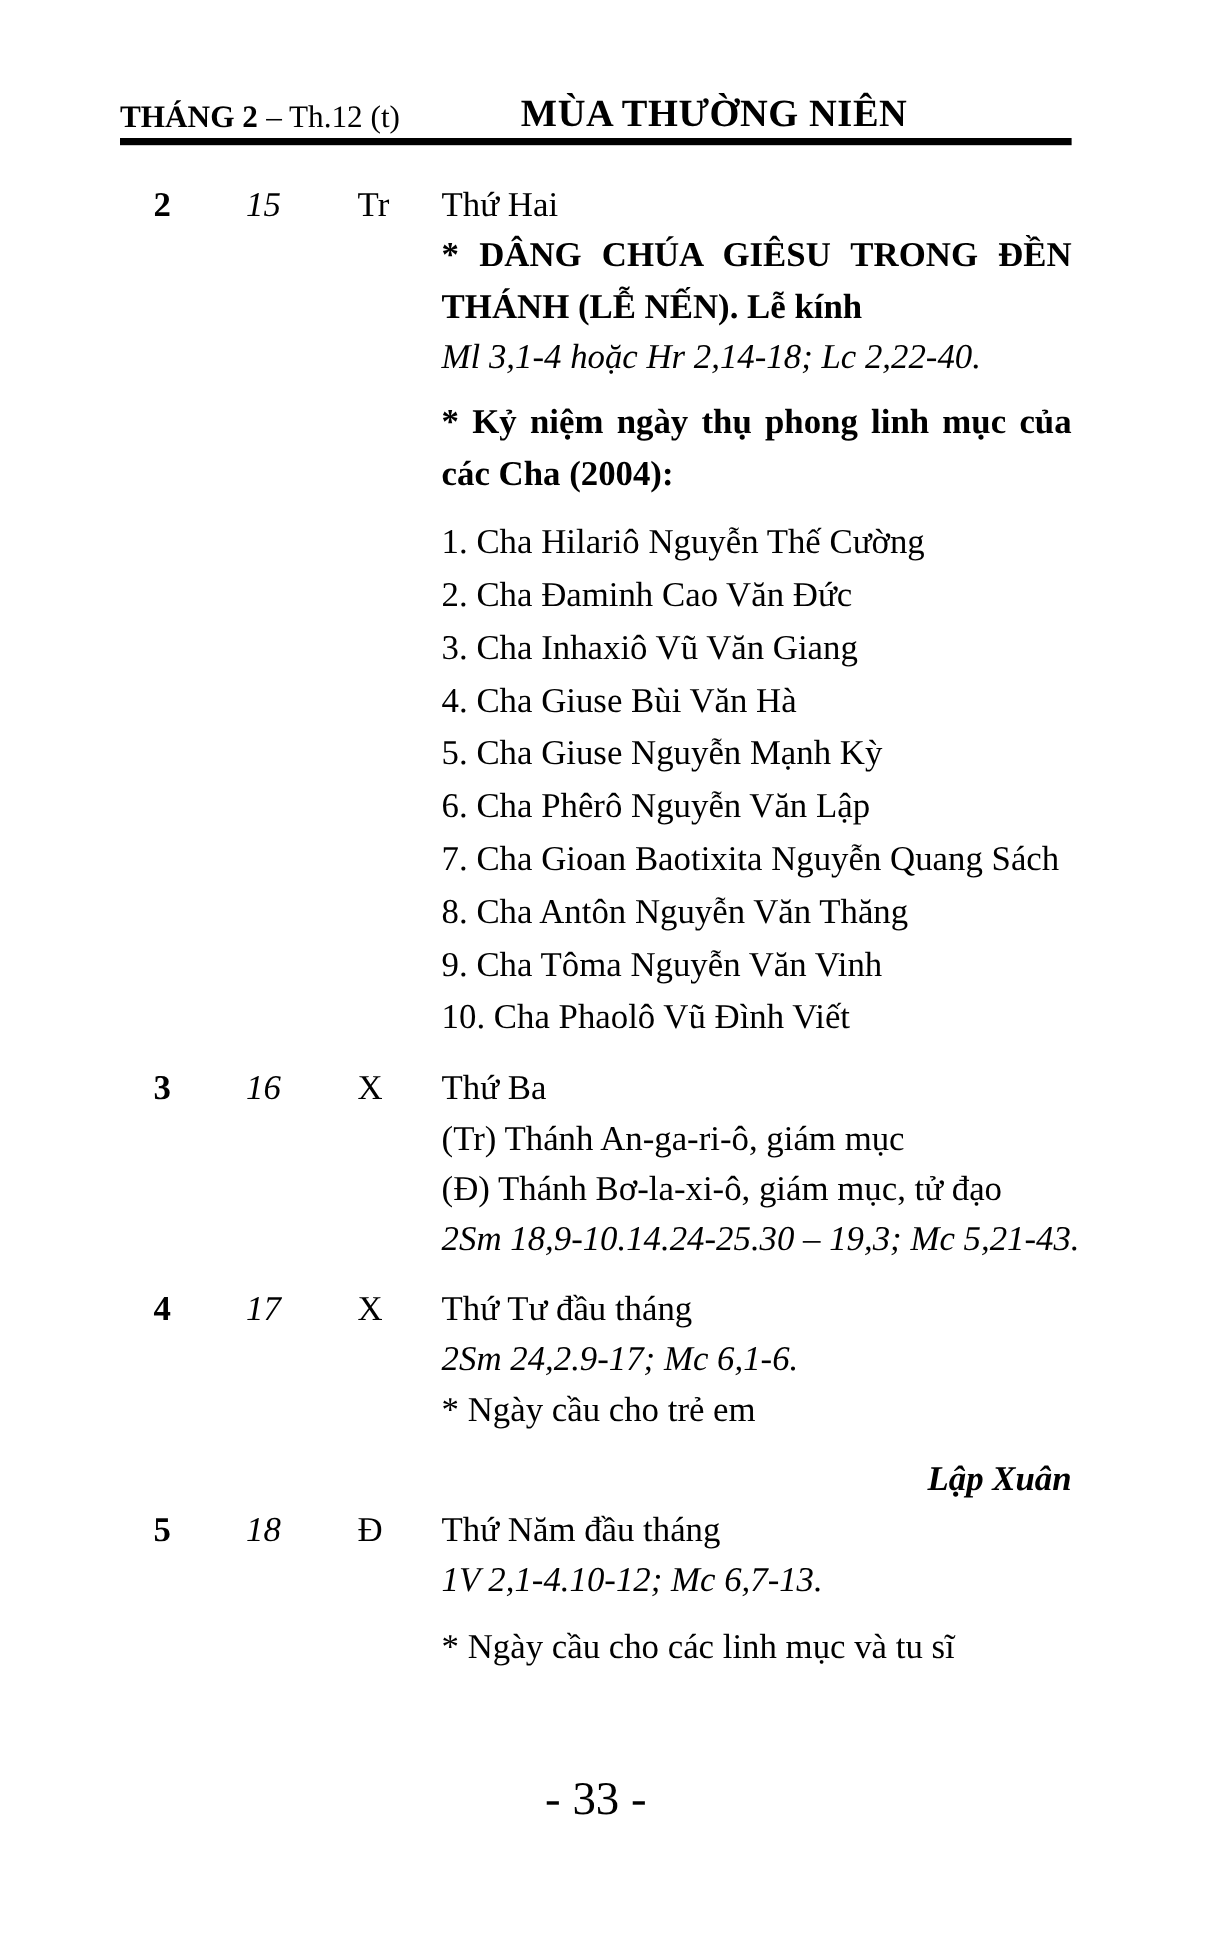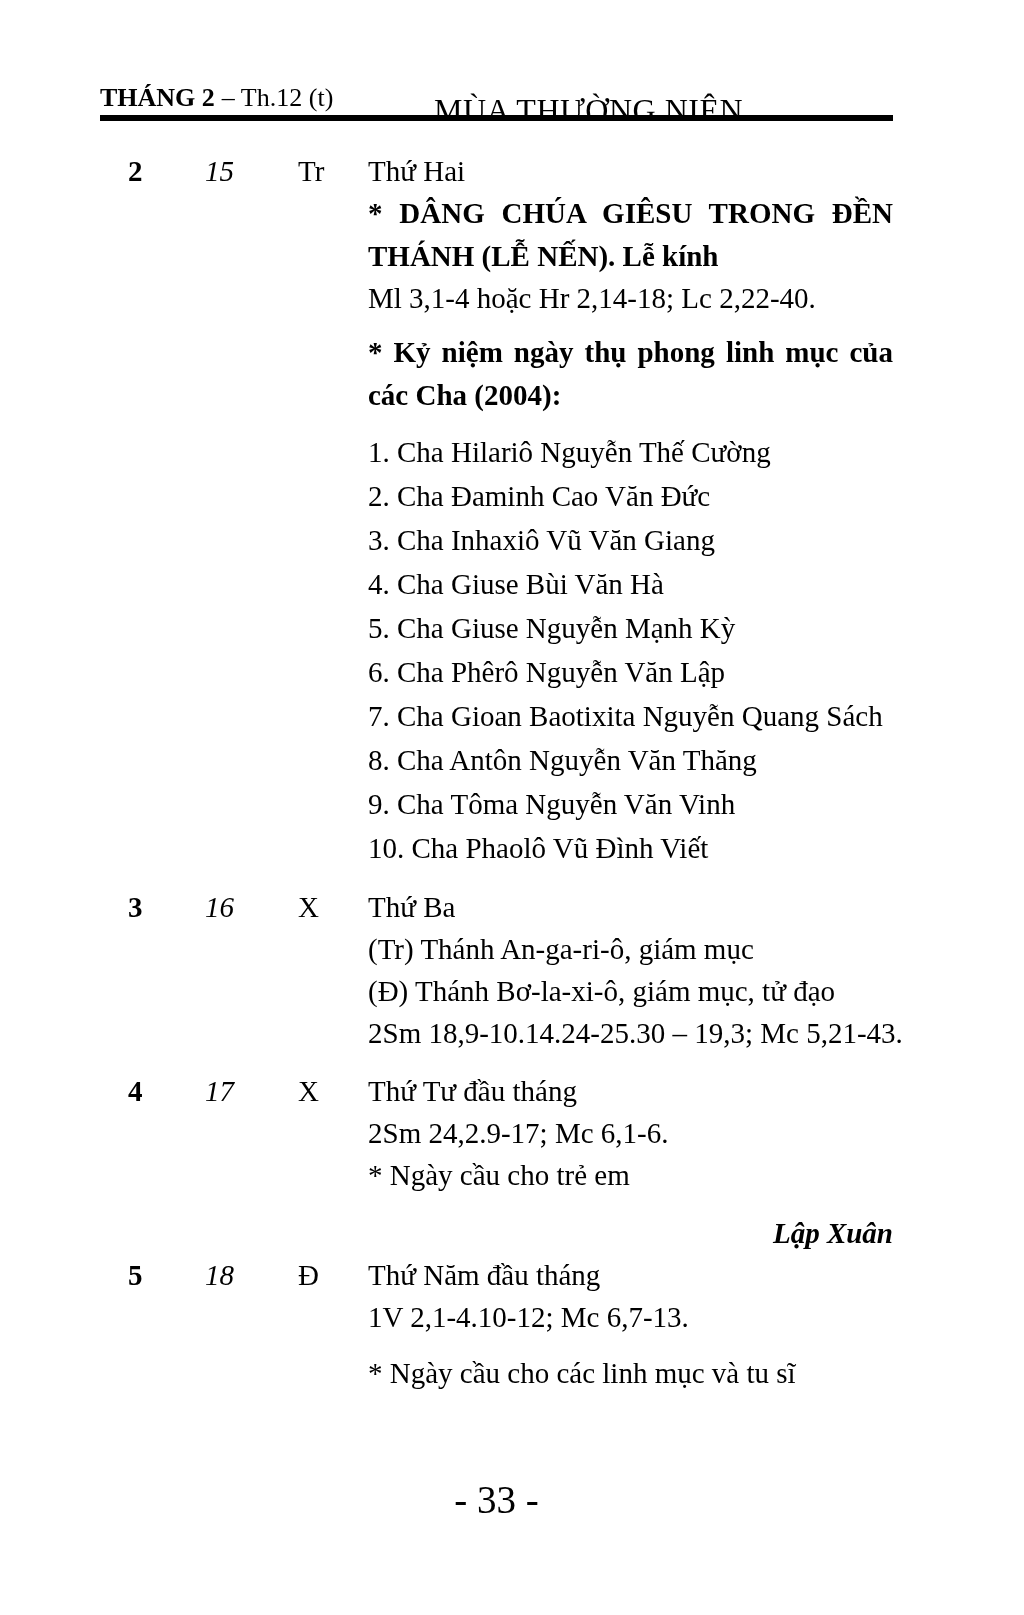--- a/index.html
+++ b/index.html
@@ -11,34 +11,34 @@
     position:relative;
     overflow:hidden;
   }
   .page { position:relative; width:840px; height:1615px; background:#fff; }
 
   
   .page-header { position:absolute; top:76px; left:100px; width:793px; height:40px; }
   .hdr-left { position:absolute; left:0; top:7px; font-size:26px; white-space:nowrap; }
   .hdr-month { font-weight:bold; }
   .hdr-note { font-weight:normal; margin-left:7px; }
-  .season-title { position:absolute; left:334px; top:16px; font-size:32px; font-weight:normal; white-space:nowrap; letter-spacing:0.5px; }
+  .season-title { position:absolute; left:334px; top:0; font-size:32px; font-weight:bold; white-space:nowrap; letter-spacing:0.5px; }
   .header-rule { position:absolute; top:115px; left:100px; width:793px; height:6px; background:#000; }
 
   
   .cal-body { position:absolute; top:150px; left:100px; width:793px; font-size:29px; }
   .entry { display:grid; grid-template-columns:105px 93px 70px 1fr; align-items:start; }
   .c-day   { padding-left:28px; font-weight:bold; line-height:42px; }
   .c-lunar { font-style:italic; line-height:42px; }
   .c-color { line-height:42px; }
   .c-body  { }
 
   .line  { line-height:42px; white-space:nowrap; }
   .b     { font-weight:bold; }
-  .i     { }
+  .i     { font-style:italic; }
   .jline { line-height:43px; font-weight:bold; text-align:justify; text-align-last:justify; }
   .gap12 { margin-top:12px; }
   .gap14 { margin-top:14px; }
   .priest-list { margin-top:14px; }
   .priest { line-height:44px; white-space:nowrap; }
 
   .entry + .entry { margin-top:16px; }
   .solar-term-row { margin-top:16px; width:793px; text-align:right; font-size:29px;
                     font-weight:bold; font-style:italic; line-height:42px; }
 

